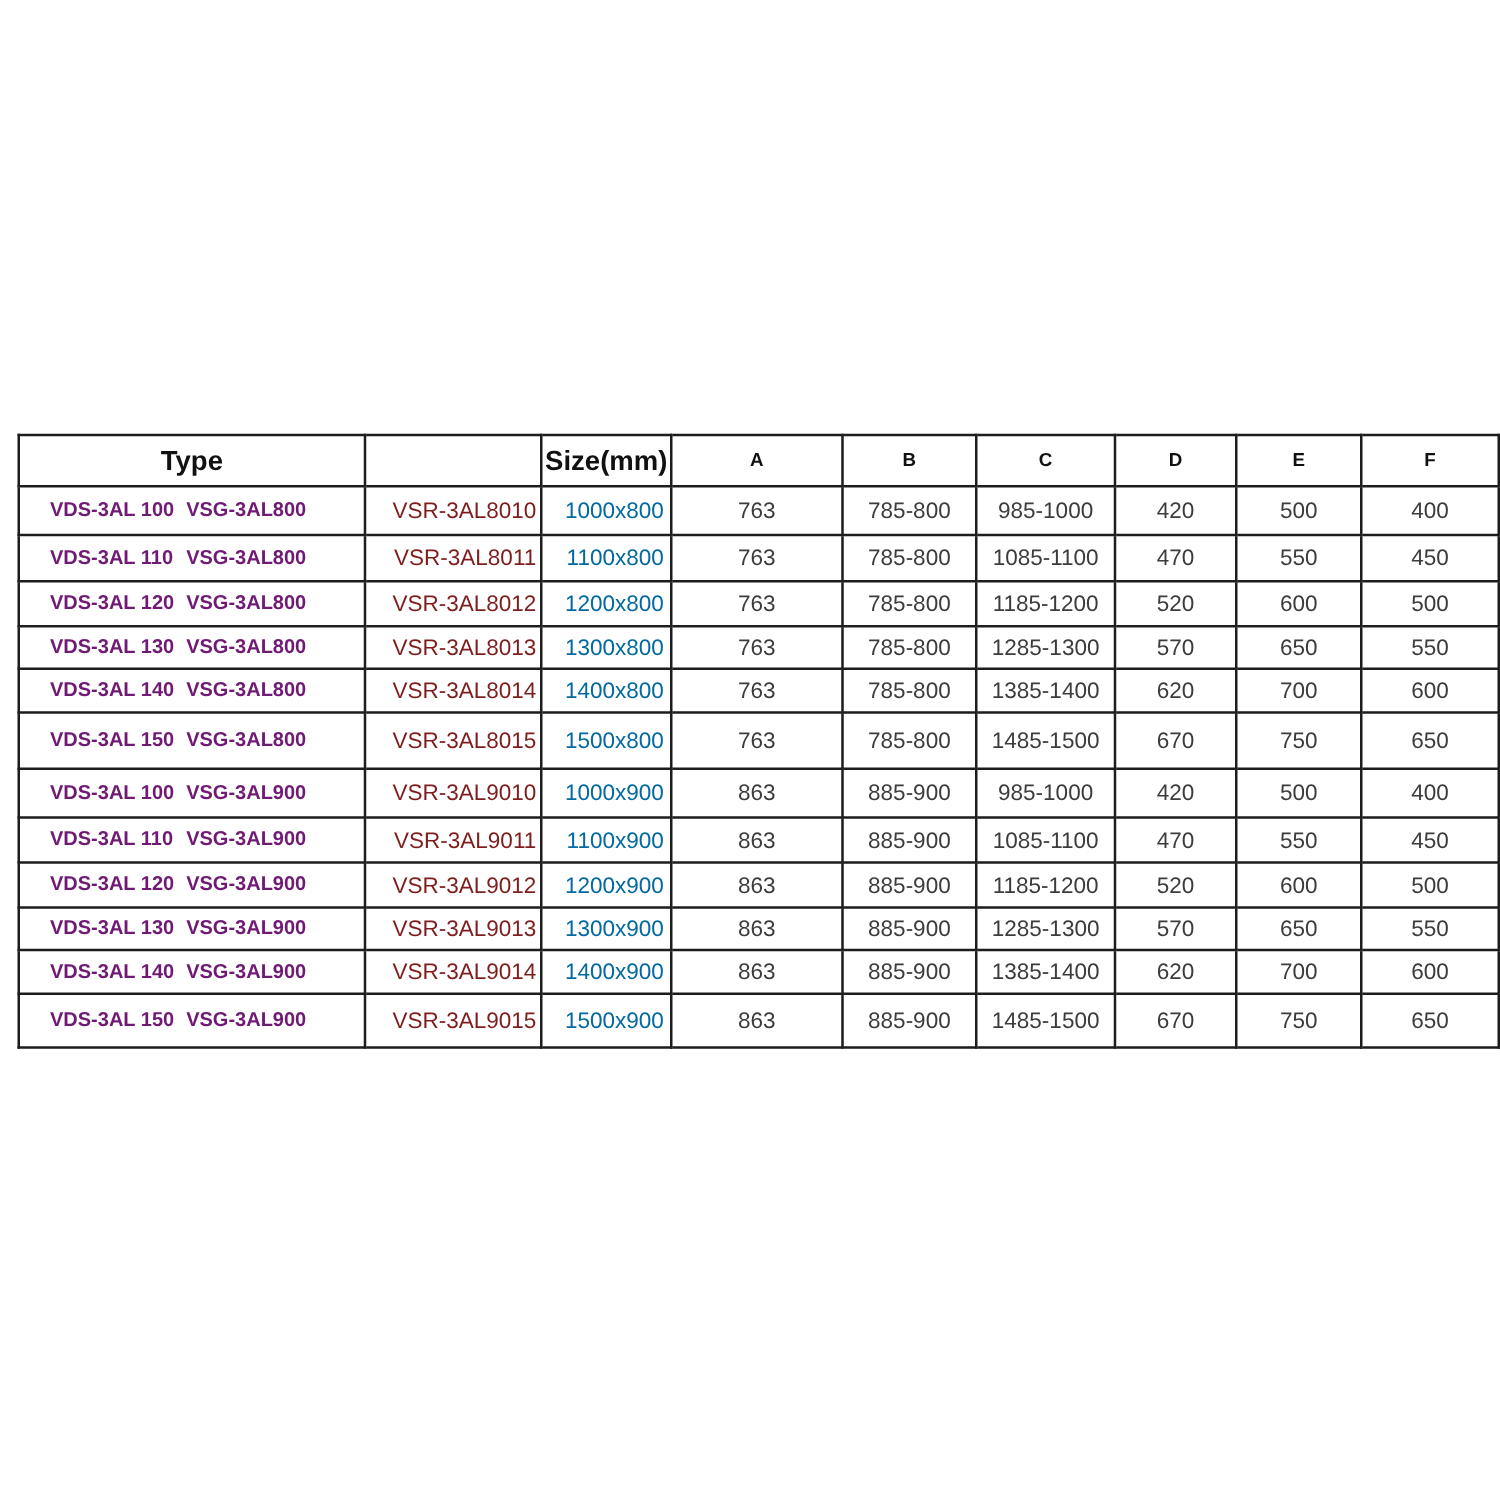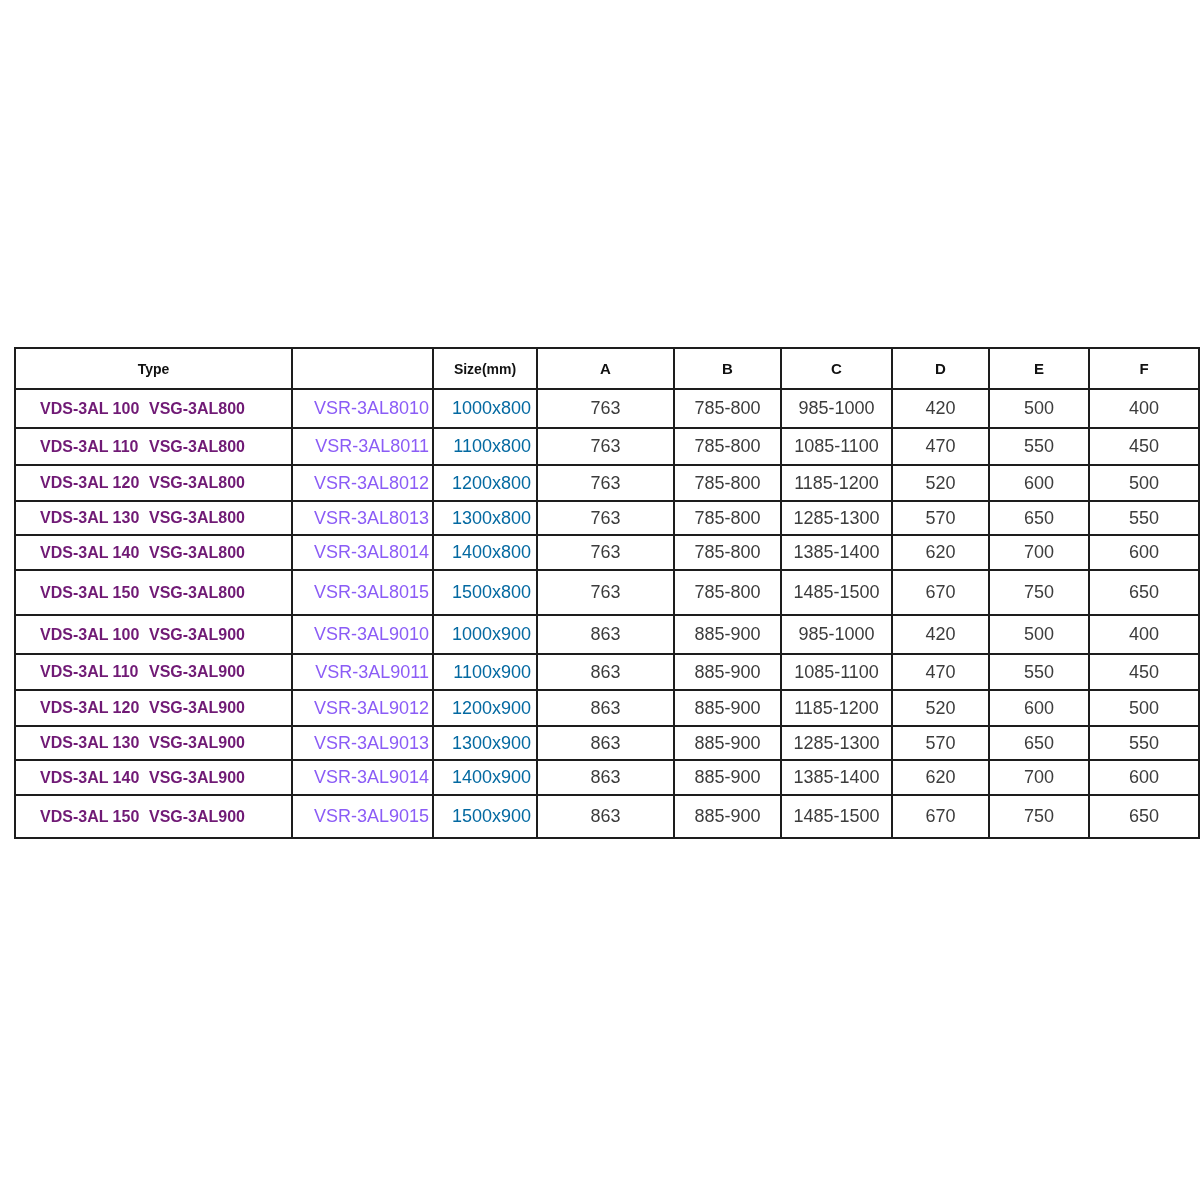--- a/index.html
+++ b/index.html
@@ -39,42 +39,42 @@
   tbody tr:nth-child(6)  { height: 45px; }
   tbody tr:nth-child(7)  { height: 39px; }
   tbody tr:nth-child(8)  { height: 36px; }
   tbody tr:nth-child(9)  { height: 36px; }
   tbody tr:nth-child(10) { height: 34px; }
   tbody tr:nth-child(11) { height: 35px; }
   tbody tr:nth-child(12) { height: 43px; }
 
   .spec-table th {
     font-weight: bold;
-    font-size: 14px;
+    font-size: 22px;
     color: #111111;
     text-align: center;
   }
   .spec-table th.col-dim { font-size: 15px; }
 
   td.type-cell .type-wrap {
     display: flex;
     justify-content: space-between;
     align-items: center;
     padding: 0 46px 0 24px;
   }
   td.type-cell .code {
     font-weight: bold;
     font-size: 16px;
     color: #701a75;
   }
   td.model-cell {
     text-align: right;
     padding-right: 3px;
     font-size: 18px;
-    color: #8b5cf6;
+    color: #7f1d1d;
   }
   td.size-cell {
     text-align: right;
     padding-right: 5px;
     font-size: 18px;
     color: #0369a1;
   }
   td.num-cell {
     text-align: center;
     font-size: 18px;

